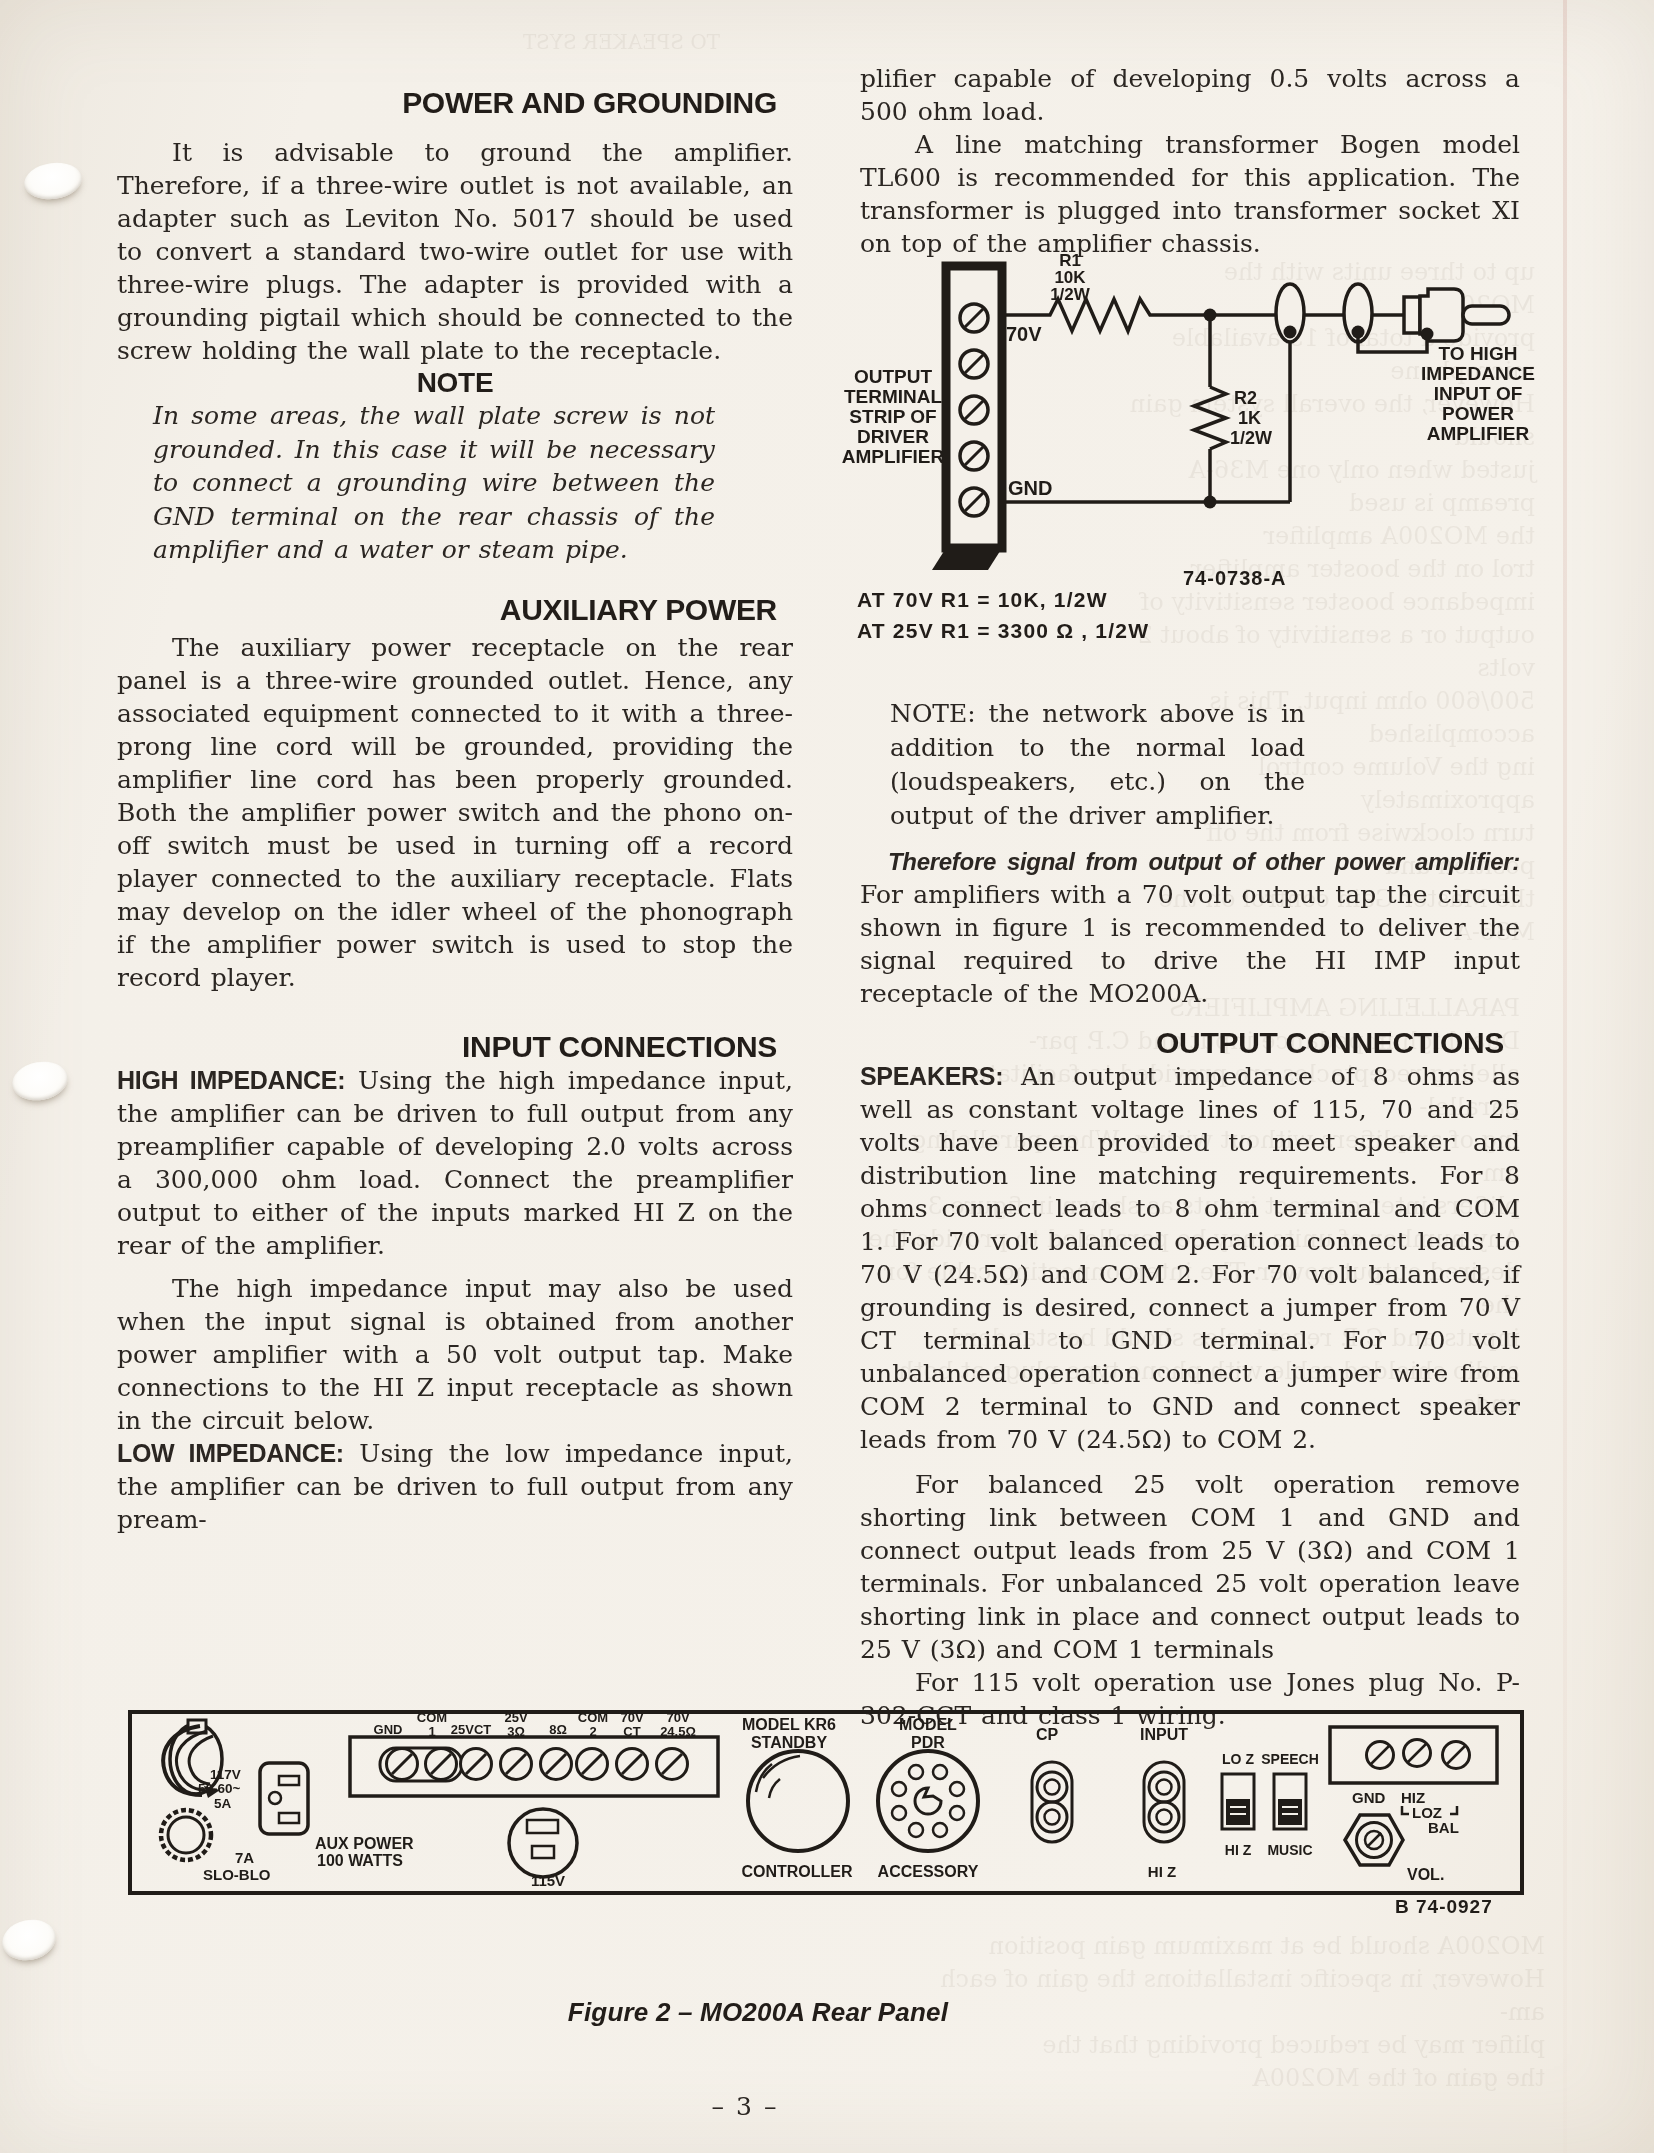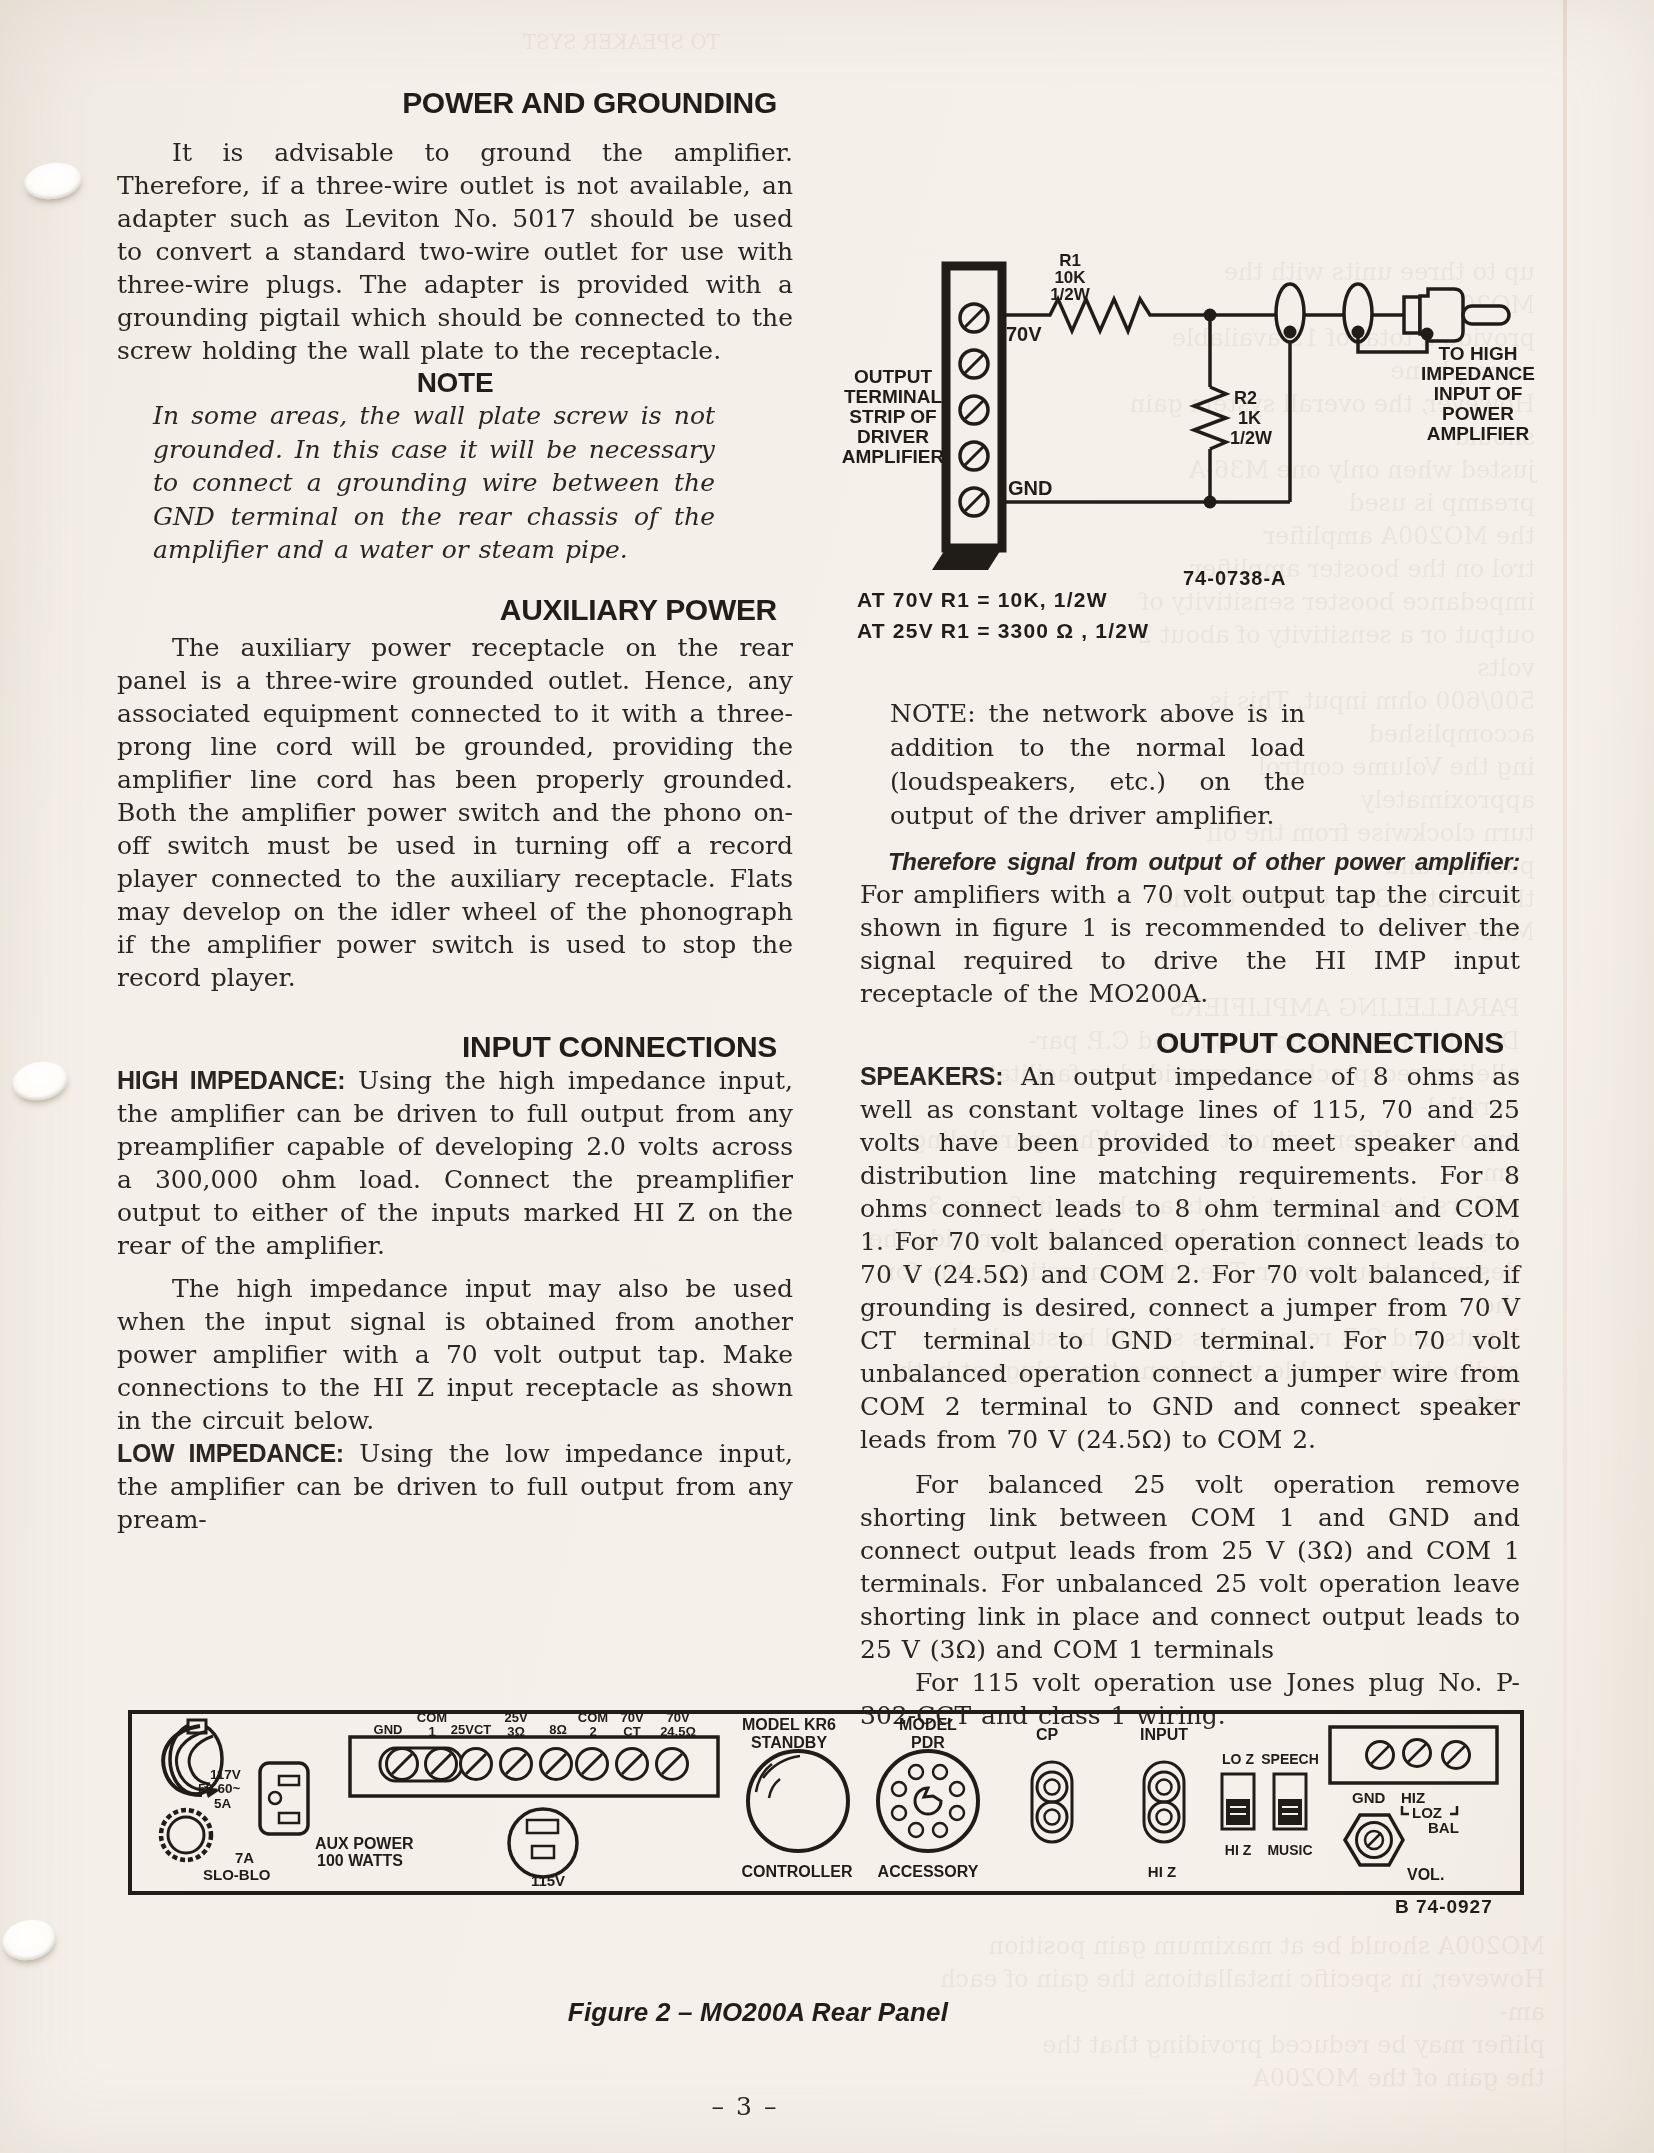--- a/index.html
+++ b/index.html
@@ -99,24 +99,28 @@
 
   <div class="content col" style="left:117px; top:70px; width:676px;">
     <h2 class="gothic">POWER AND GROUNDING</h2>
     <p class="indent">It is advisable to ground the amplifier. Therefore, if a three-wire outlet is not available, an adapter such as Leviton No. 5017 should be used to convert a standard two-wire outlet for use with three-wire plugs. The adapter is provided with a grounding pigtail which should be connected to the screw holding the wall plate to the receptacle.</p>
     <p class="gothic note-title">NOTE</p>
     <p class="note-body">In some areas, the wall plate screw is not grounded. In this case it will be necessary to connect a grounding wire between the GND terminal on the rear chassis of the amplifier and a water or steam pipe.</p>
     <h2 class="gothic h-aux">AUXILIARY POWER</h2>
     <p class="indent">The auxiliary power receptacle on the rear panel is a three-wire grounded outlet. Hence, any associated equipment connected to it with a three-prong line cord will be grounded, providing the amplifier line cord has been properly grounded. Both the amplifier power switch and the phono on-off switch must be used in turning off a record player connected to the auxiliary receptacle. Flats may develop on the idler wheel of the phonograph if the amplifier power switch is used to stop the record player.</p>
     <h2 class="gothic h-input">INPUT CONNECTIONS</h2>
     <p><span class="lead">HIGH IMPEDANCE:</span> <span>Using the high impedance input, the amplifier can be driven to full output from any preamplifier capable of developing 2.0 volts across a 300,000 ohm load. Connect the preamplifier output to either of the inputs marked HI Z on the rear of the amplifier.</span></p>
-    <p class="indent mt10">The high impedance input may also be used when the input signal is obtained from another power amplifier with a 70 volt output tap. Make connections to the HI Z input receptacle as shown in the circuit below.</p>
+    <p class="indent mt10">The high impedance input may also be used when the input signal is obtained from another power amplifier with a 50 volt output tap. Make connections to the HI Z input receptacle as shown in the circuit below.</p>
     <p><span class="lead">LOW IMPEDANCE:</span> <span>Using the low impedance input, the amplifier can be driven to full output from any pream-</span></p>
   </div>
 
+  <div class="content col" style="left:860px; top:62px; width:660px;">
+    <p>plifier capable of developing 0.5 volts across a 500 ohm load.</p>
+    <p class="indent">A line matching transformer Bogen model TL600 is recommended for this application. The transformer is plugged into transformer socket XI on top of the amplifier chassis.</p>
+  </div>
 
   <svg class="content" style="left:840px; top:243px;" width="705" height="345" viewBox="840 243 705 345">
 
     <g>
       <rect x="946" y="266" width="56" height="282" class="shape" stroke-width="9"></rect>
       <polygon points="946,548 1002,548 988,570 932,570" class="solid"></polygon>
       <g>
         <circle cx="974" cy="318" r="14" class="shape" stroke-width="3.5"></circle>
           <line x1="965" y1="327" x2="983" y2="309" class="ln" stroke-width="3"></line>
         <circle cx="974" cy="364" r="14" class="shape" stroke-width="3.5"></circle>

